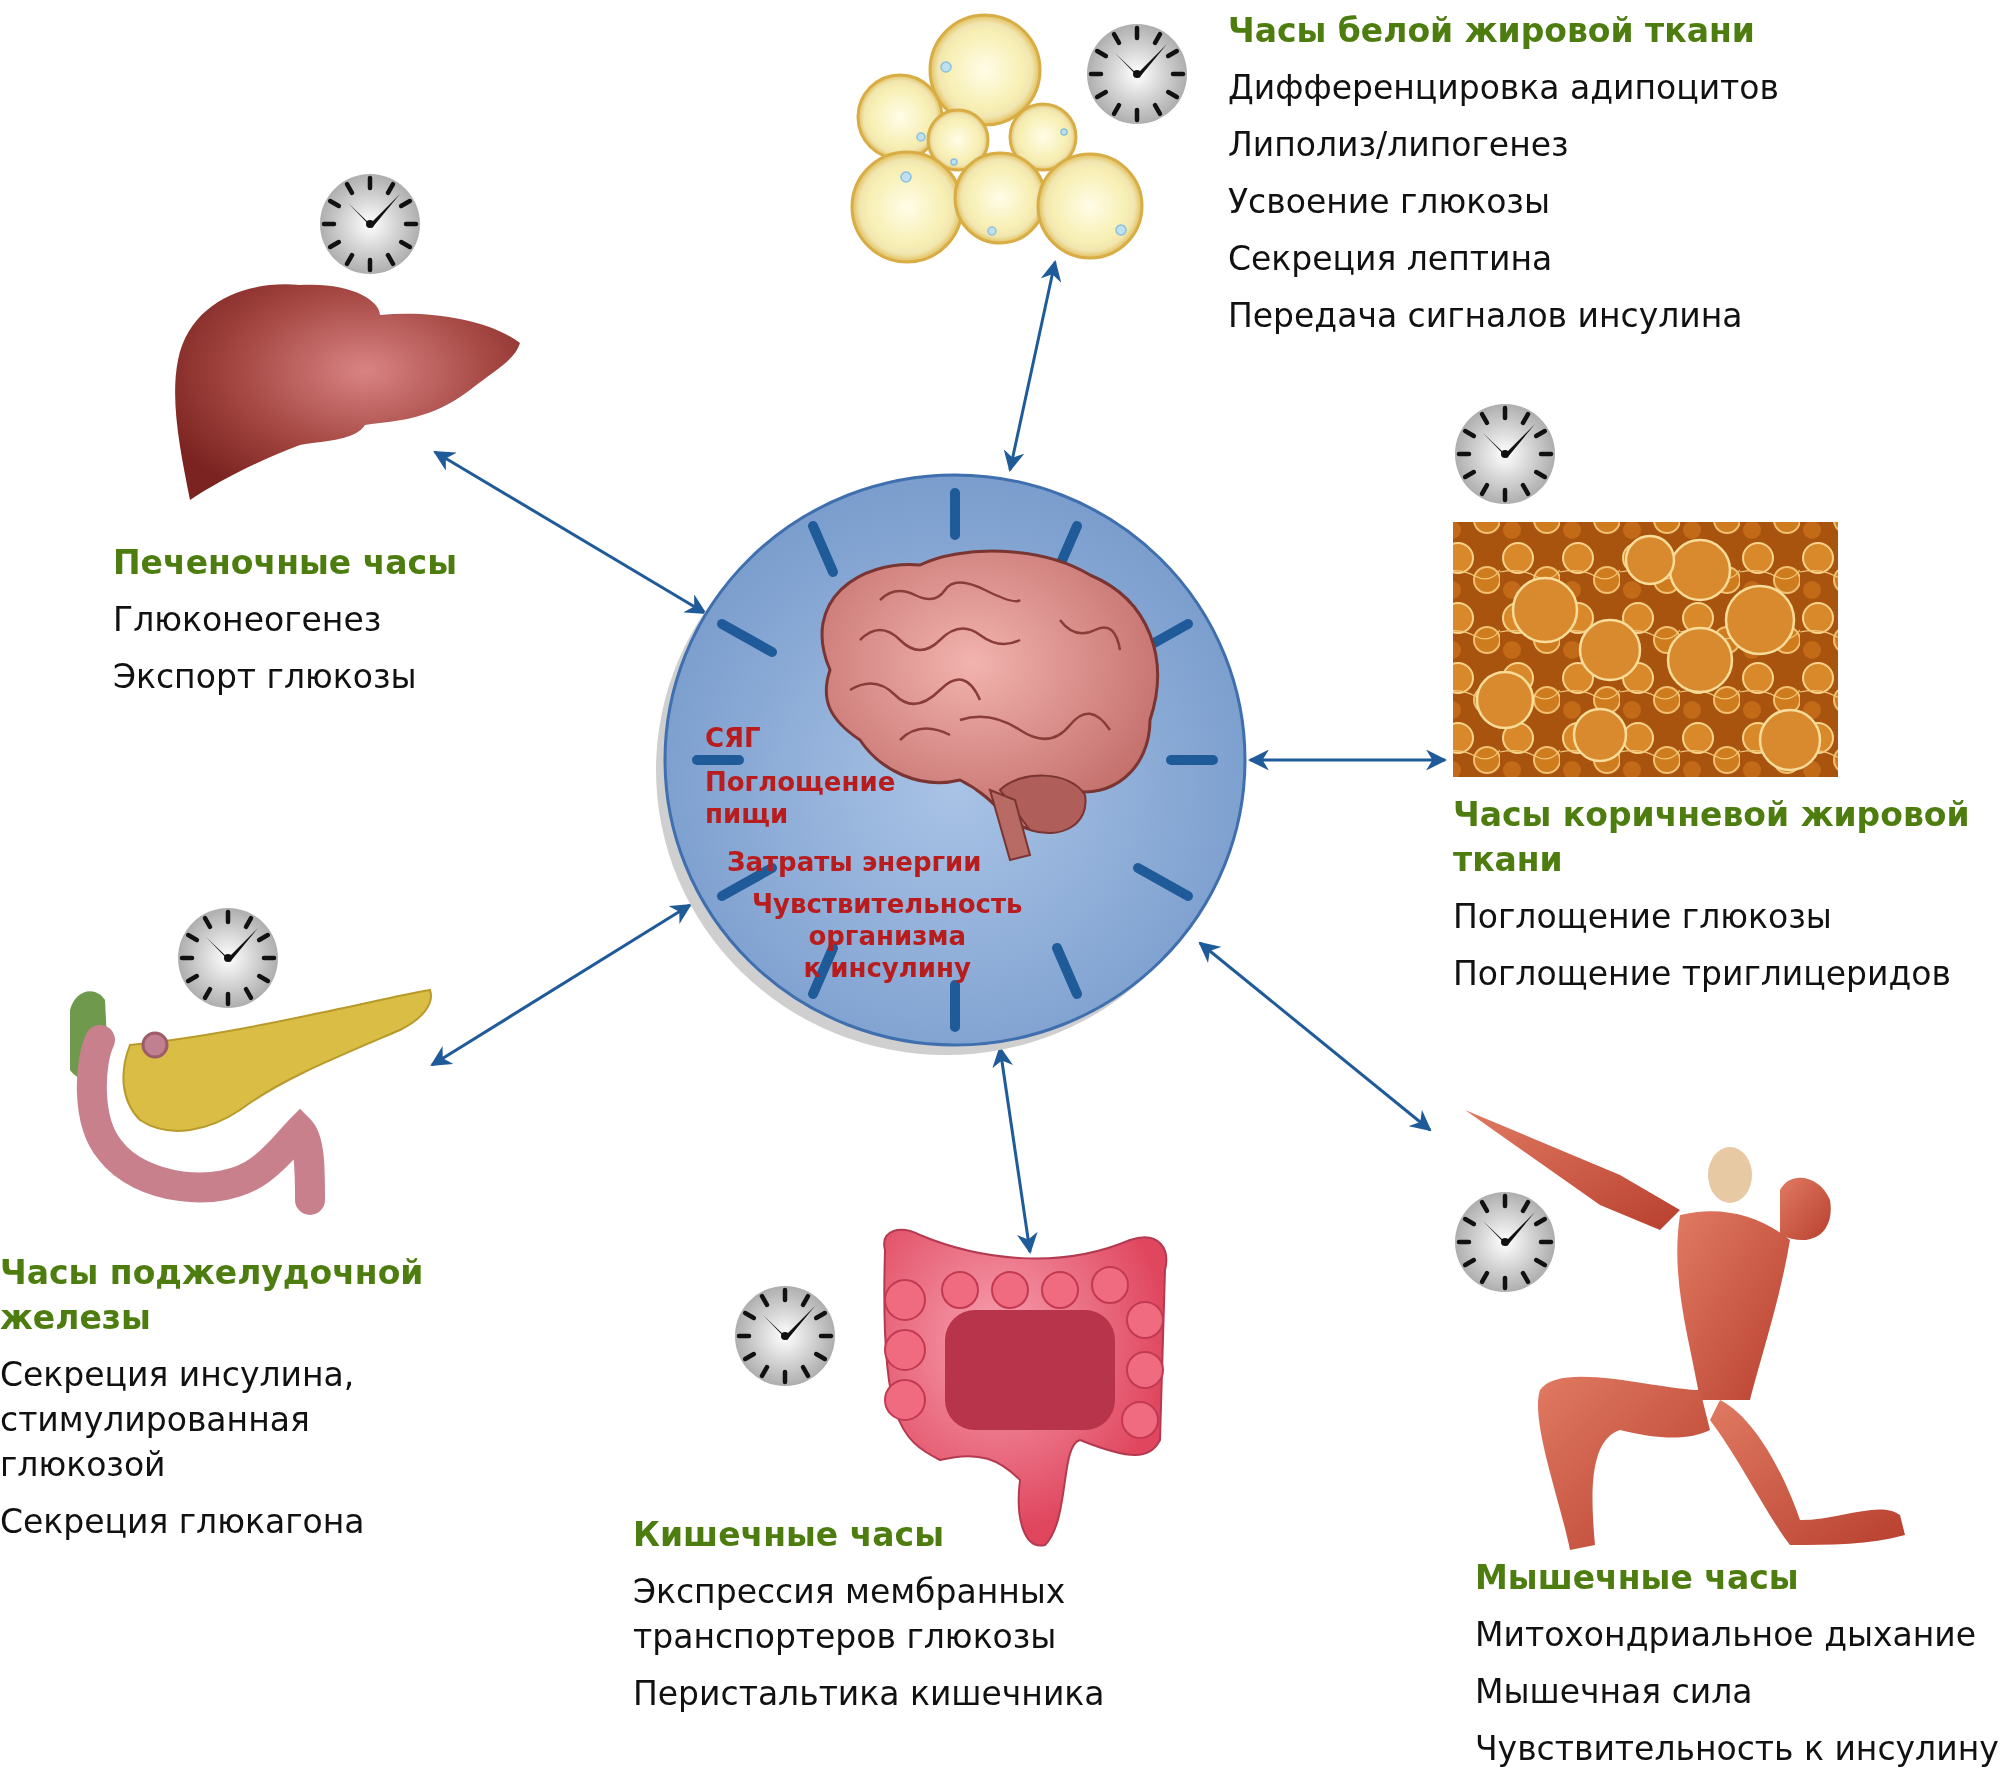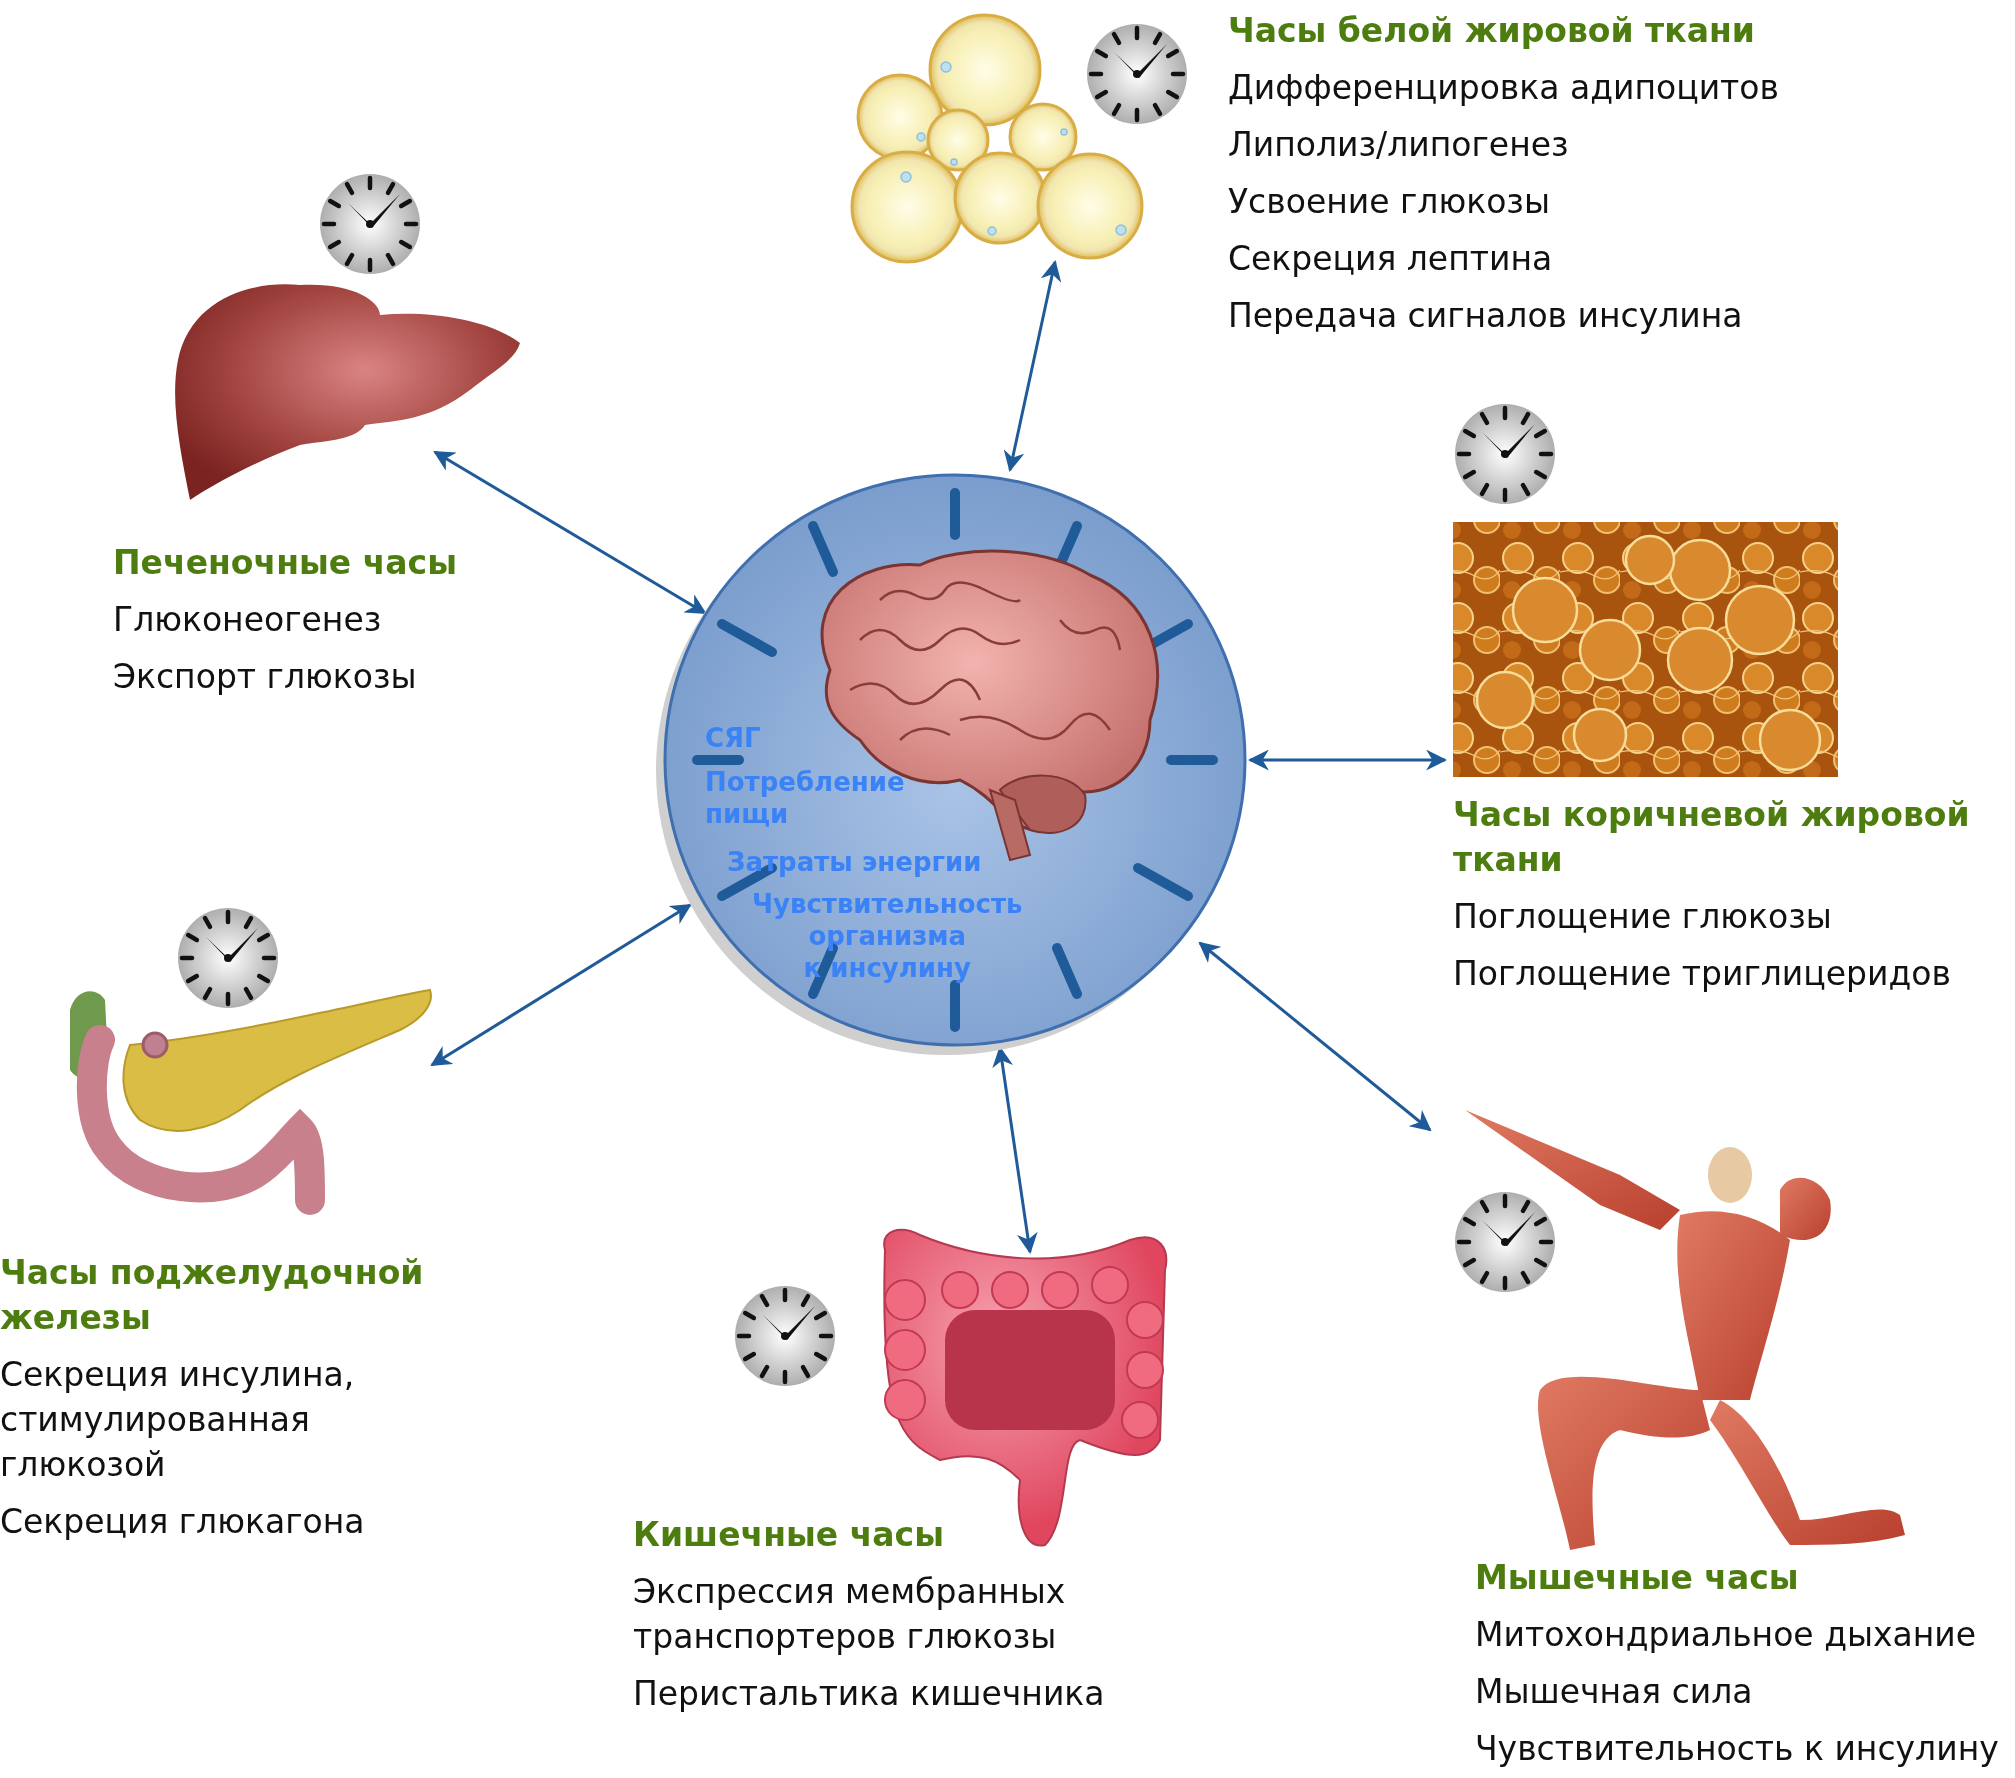--- a/index.html
+++ b/index.html
@@ -4,21 +4,21 @@
 <style>
   html, body { margin:0; padding:0; background:#ffffff; }
   body { width:2015px; height:1778px; position:relative; overflow:hidden;
          font-family:"DejaVu Sans","Liberation Sans",sans-serif; color:#111; }
   .abs { position:absolute; }
   .block { position:absolute; }
   .block .title { font-weight:bold; font-size:33px; line-height:45px; color:#4d7c0f; }
   .block .item { font-size:33px; line-height:45px; margin-top:12px; color:#111; }
   .block .title + .item { margin-top:12px; }
   svg { position:absolute; left:0; top:0; }
-  .center-label { position:absolute; color:#3b82f6; font-size:26px; line-height:32px; font-weight:bold; }
+  .center-label { position:absolute; color:#b91c1c; font-size:26px; line-height:32px; font-weight:bold; }
   .clock { position:absolute; width:104px; height:104px; }
 </style>
 </head>
 <body>
 
 <svg width="2015" height="1778" viewBox="0 0 2015 1778">
   <defs>
     <radialGradient id="discGrad" cx="50%" cy="55%" r="55%">
       <stop offset="0%" stop-color="#a9c3e6"></stop>
       <stop offset="100%" stop-color="#7a9dcd"></stop>
@@ -307,21 +307,21 @@
       <line x1="34.000000000000014" y1="83.17691453623979" x2="29.000000000000014" y2="91.83716857408419" stroke="#111" stroke-width="4.5" stroke-linecap="round"></line>
       <line x1="20.82308546376022" y1="70.00000000000001" x2="12.162831425915833" y2="75.00000000000003" stroke="#111" stroke-width="4.5" stroke-linecap="round"></line>
       <line x1="16" y1="52.00000000000001" x2="6" y2="52.00000000000001" stroke="#111" stroke-width="4.5" stroke-linecap="round"></line>
       <line x1="20.82308546376021" y1="34" x2="12.162831425915826" y2="28.999999999999996" stroke="#111" stroke-width="4.5" stroke-linecap="round"></line>
       <line x1="33.999999999999986" y1="20.82308546376022" x2="28.99999999999998" y2="12.162831425915833" stroke="#111" stroke-width="4.5" stroke-linecap="round"></line>
       <path d="M30 31 L52 52 L82 22 L54 56 Z" fill="#111"></path>
       <circle cx="52" cy="52" r="4" fill="#111"></circle>
     </svg></div>
 
 <div class="center-label" style="left:705px;top:722px;">СЯГ</div>
-<div class="center-label" style="left:705px;top:766px;white-space:pre;">Потребление
+<div class="center-label" style="left:705px;top:766px;white-space:pre;">Поглощение
 пищи</div>
 <div class="center-label" style="left:727px;top:846px;">Затраты энергии</div>
 <div class="center-label" style="left:752px;top:888px;white-space:pre;text-align:center;">Чувствительность
 организма
 к инсулину</div>
 
 <div class="block" style="left:1228px;top:8px;width:720px;">
   <div class="title">Часы белой жировой ткани</div>
   <div class="item">Дифференцировка адипоцитов</div>
   <div class="item">Липолиз/липогенез</div>

